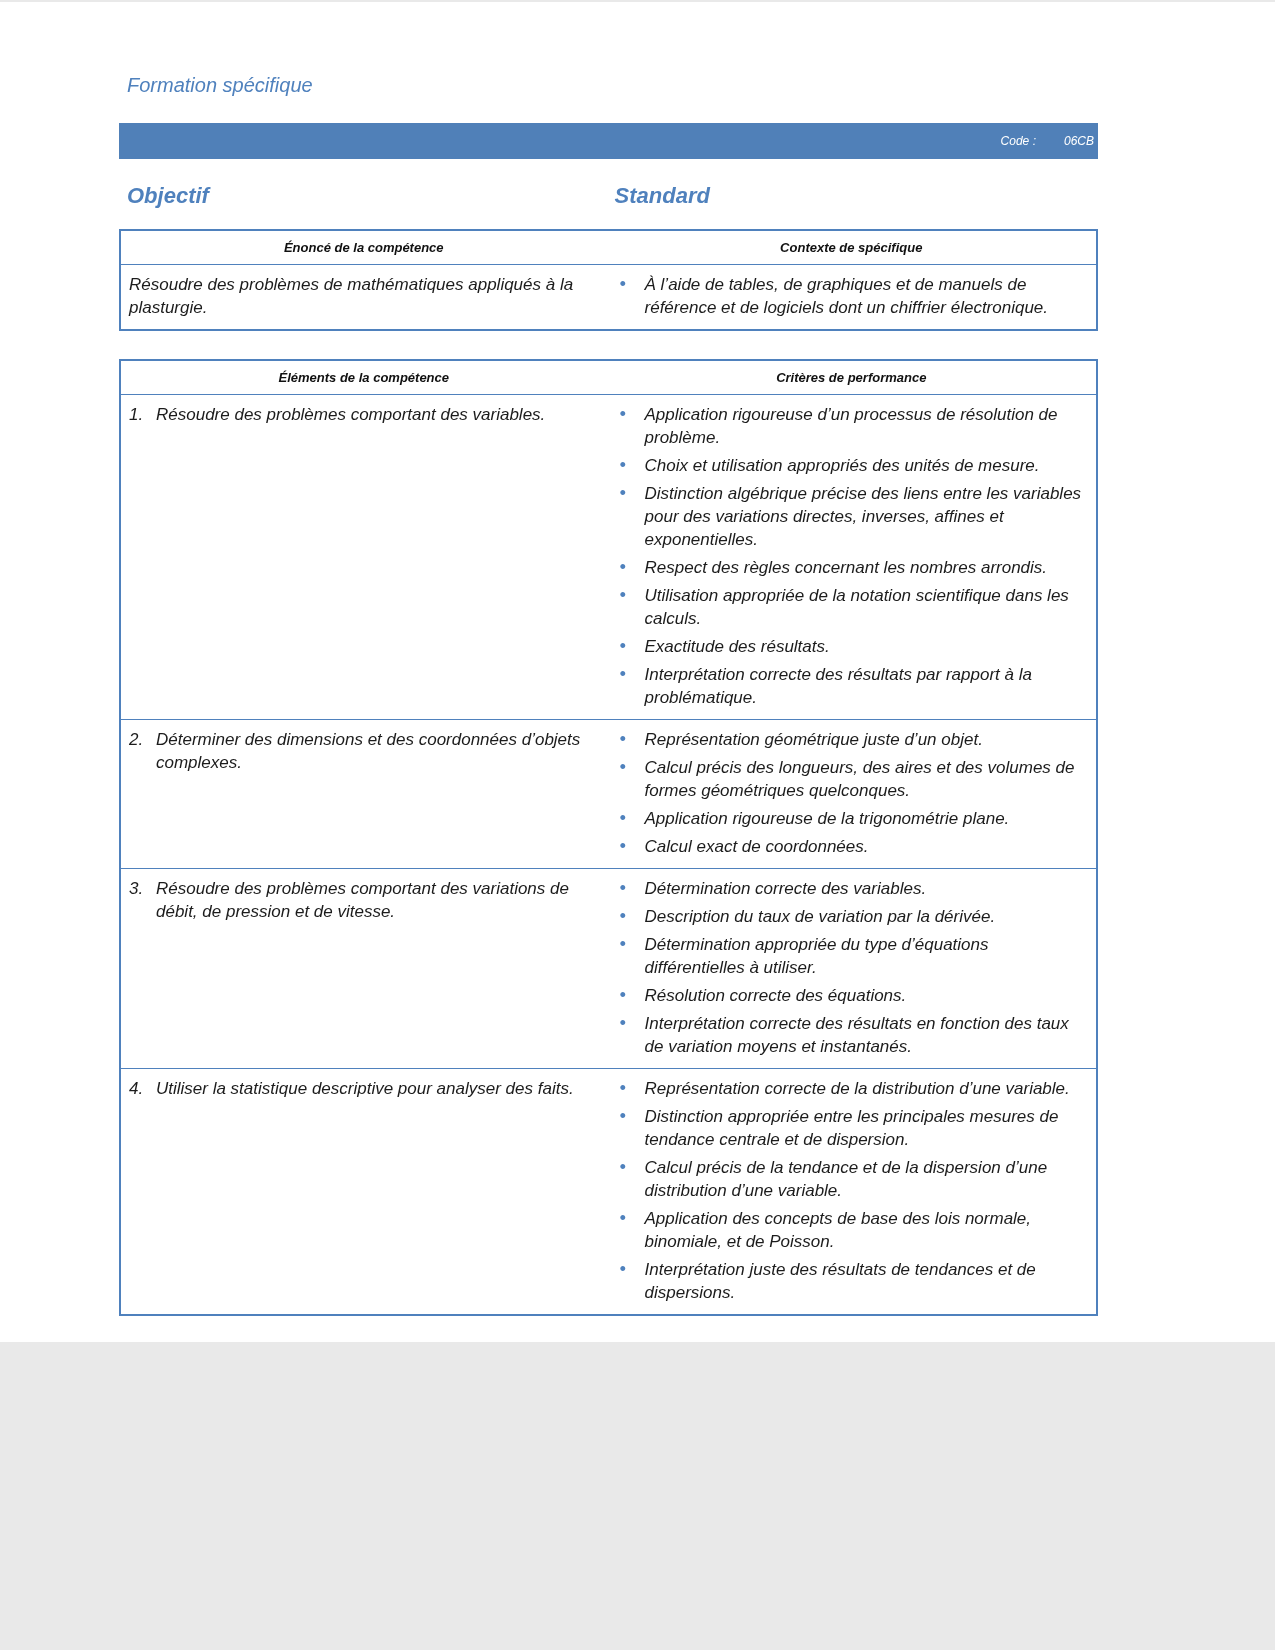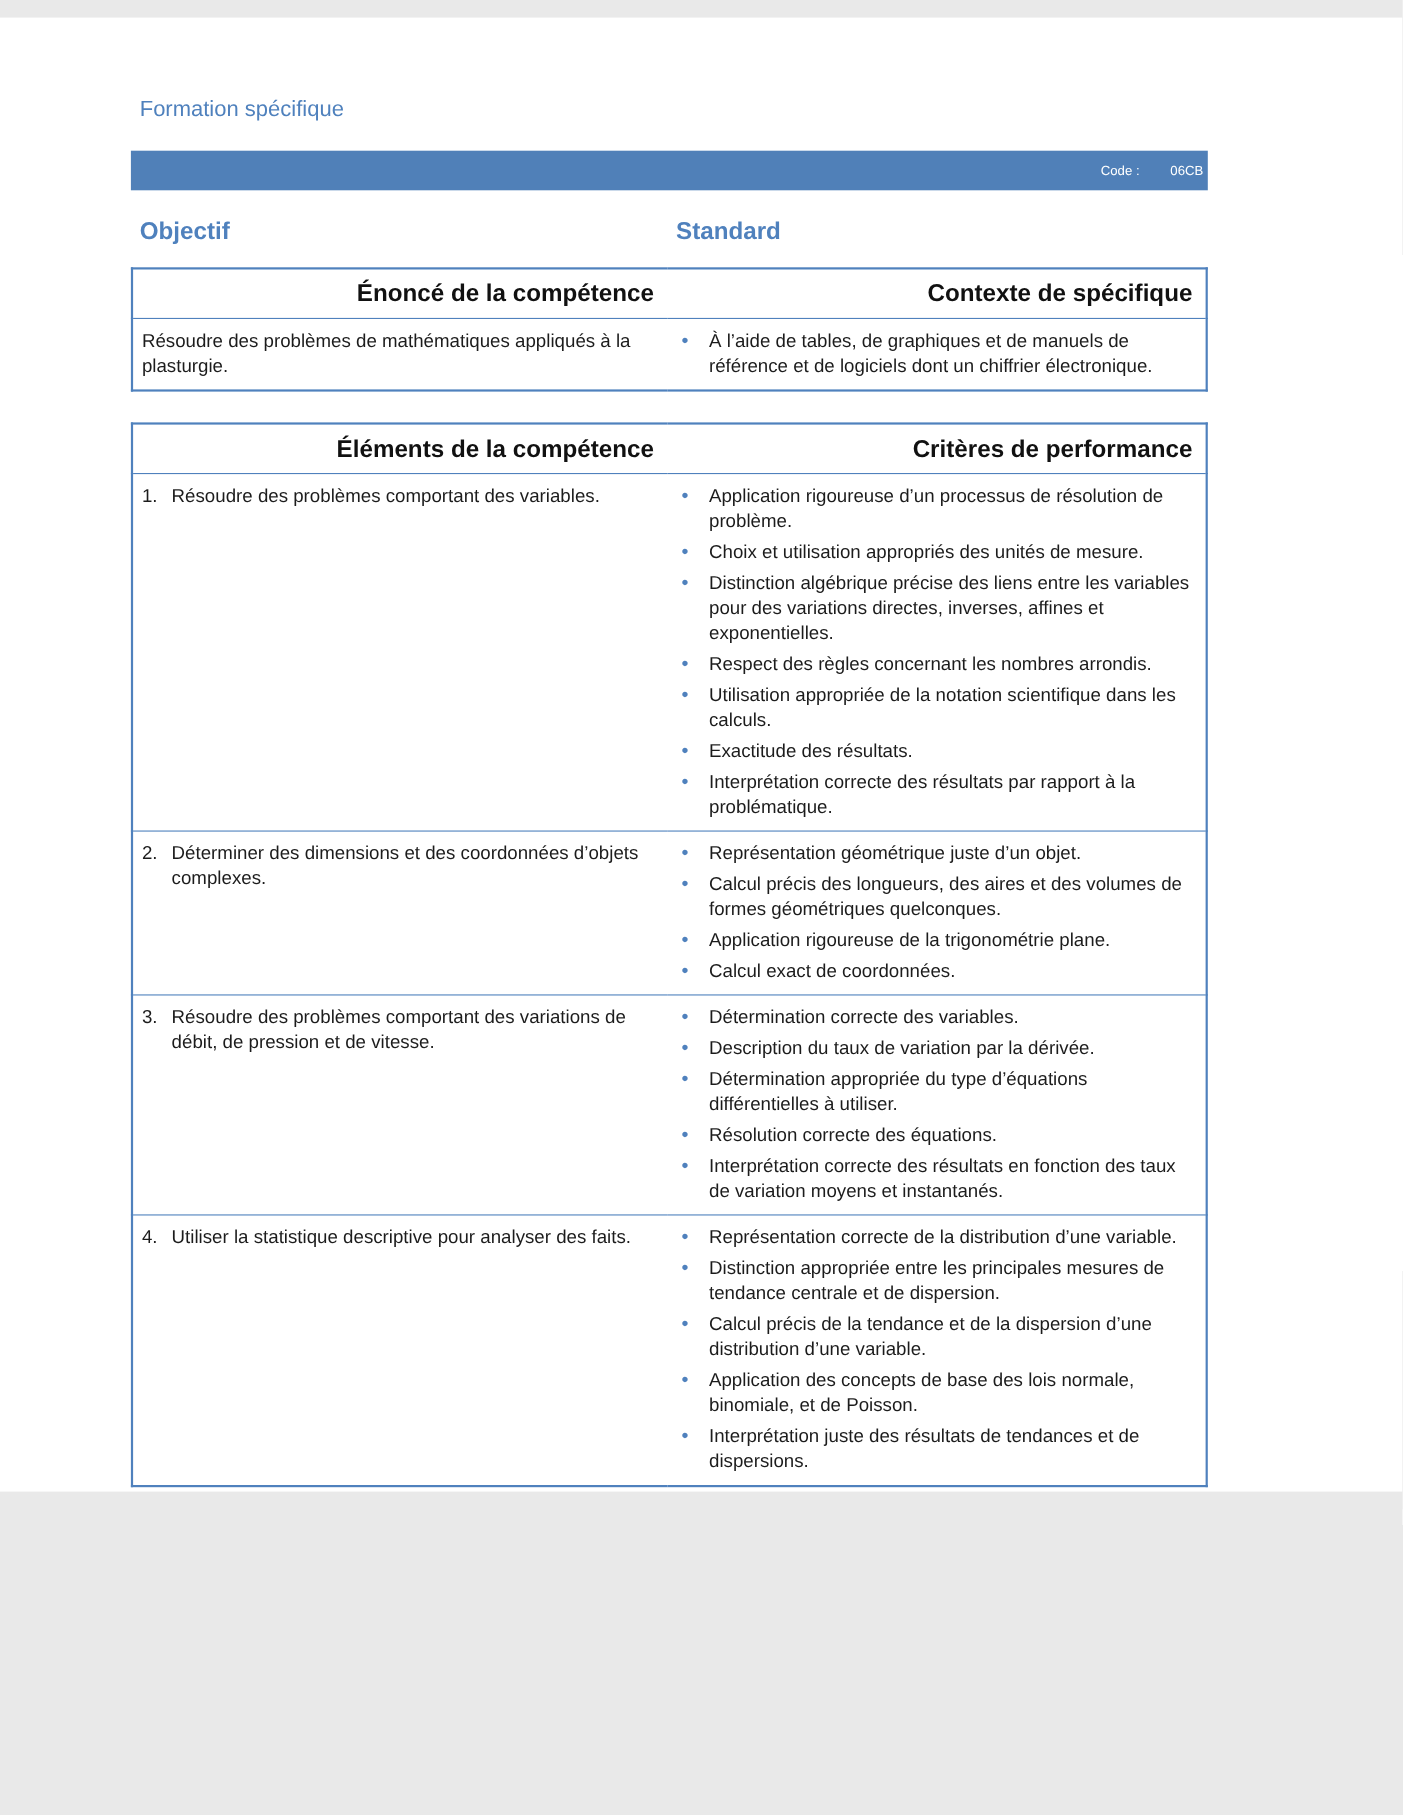--- a/index.html
+++ b/index.html
@@ -8,22 +8,23 @@
     --banner: #5080b8;
     --text: #1c1c1c;
   }
   html, body { background: #e9e9e9; }
   body { font-family: "Liberation Sans", sans-serif; color: var(--text); }
   .page {
     position: relative;
     width: 1275px;
     height: 1340px;
     background: #ffffff;
-    margin: 16px auto;
+    margin: 2px auto;
     overflow: hidden;
+    font-style: italic;
   }
   .content {
     position: absolute;
     left: 119px;
     top: 0;
     width: 979px;
   }
   .section-label {
     margin-top: 70px;
     padding-left: 8px;
@@ -54,23 +55,23 @@
   table.comp-table {
     width: 100%;
     border-collapse: collapse;
     margin-top: 20px;
     border: 2px solid var(--accent);
     font-size: 17px;
     table-layout: fixed;
   }
   table.comp-table.second { margin-top: 28px; }
   table.comp-table th {
-    text-align: right;
+    text-align: center;
     font-weight: bold;
-    font-size: 22px;
+    font-size: 13px;
     padding: 9px 12px;
     border-bottom: 1px solid var(--accent);
     color: #111;
   }
   table.comp-table th:first-child { width: 49.8%; }
   table.comp-table td {
     vertical-align: top;
     padding: 8px 8px 10px 8px;
     border-bottom: 1px solid var(--accent);
     line-height: 23px;

